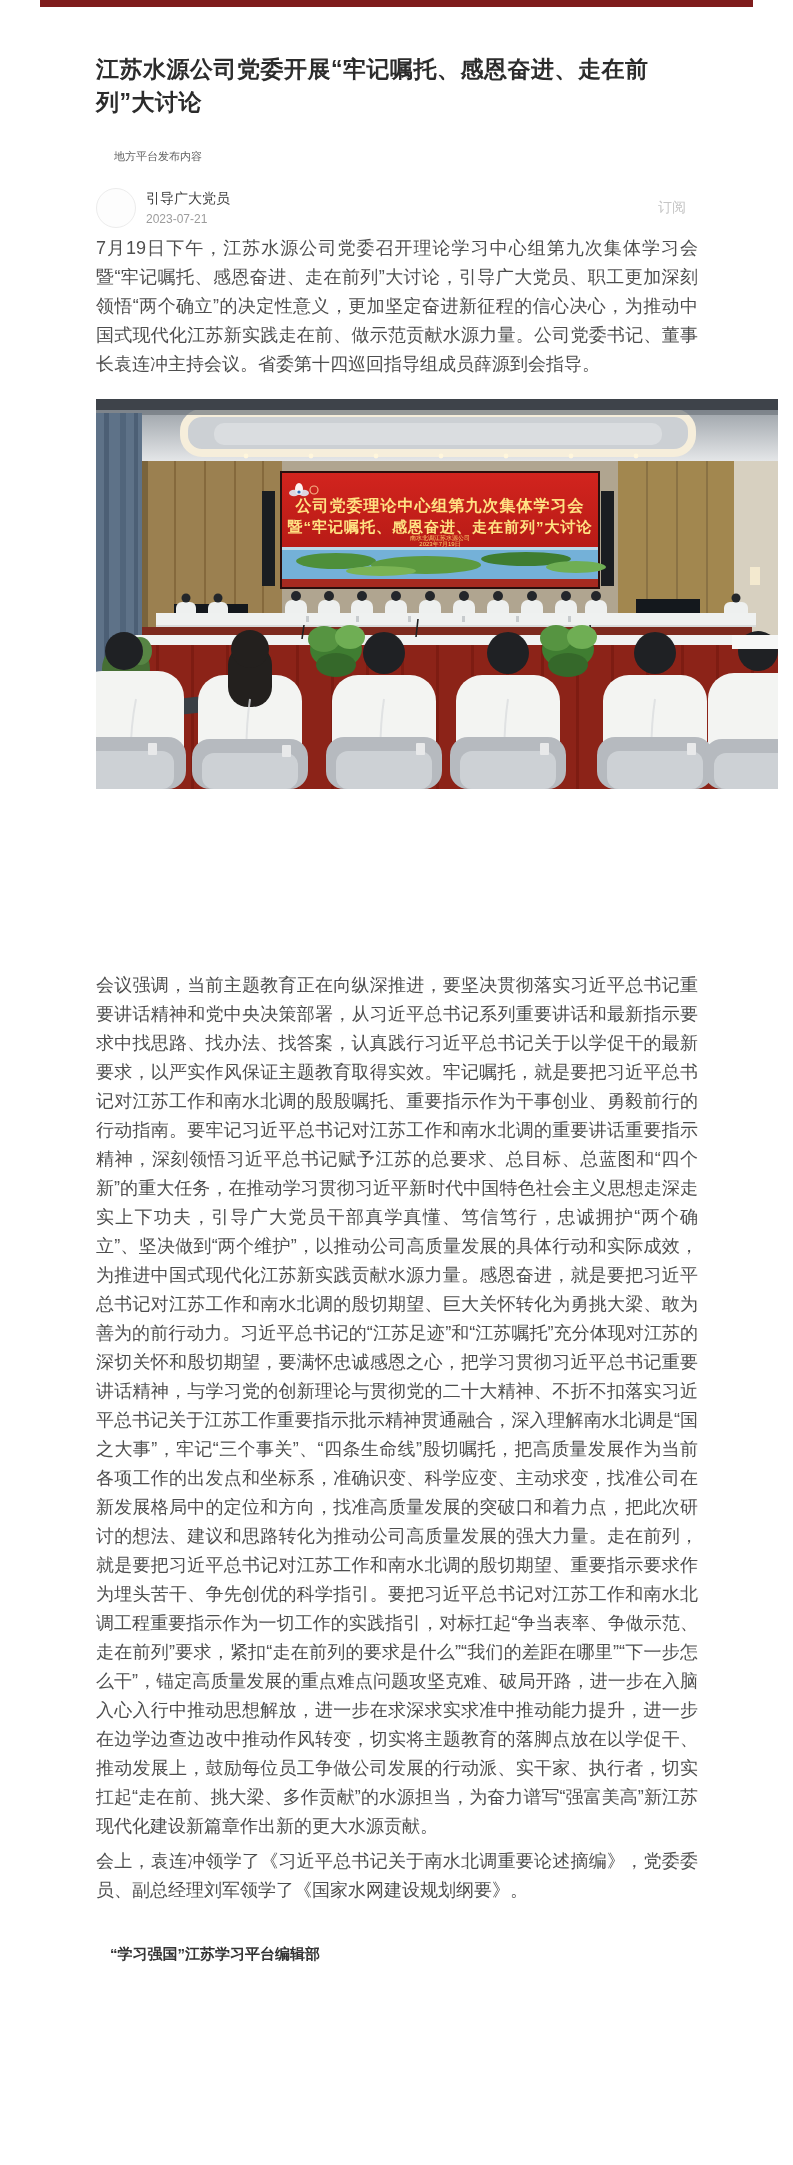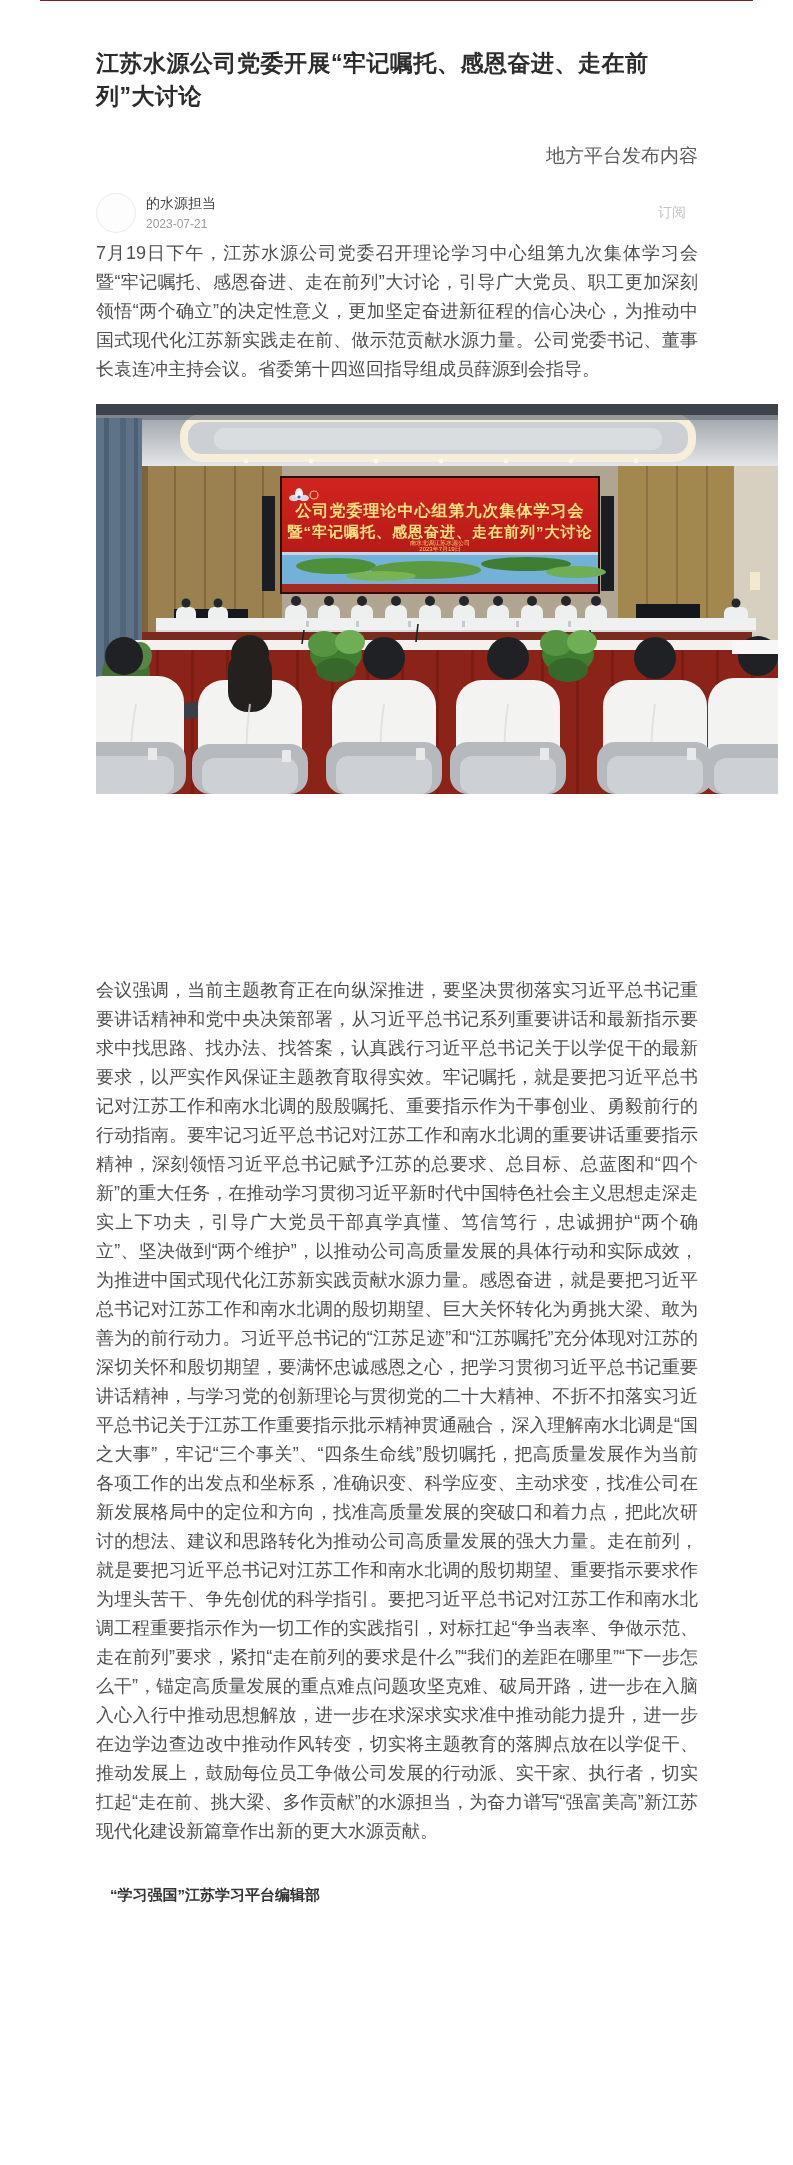--- a/index.html
+++ b/index.html
@@ -1,25 +1,25 @@
 <!DOCTYPE html>
 <html><head>
 <meta charset="utf-8">
 <style>
   html,body { margin:0; padding:0; background:#ffffff; }
   body { font-family:"Liberation Sans","DejaVu Sans",sans-serif; }
   .page {
     width:713px; min-height:2165px; margin:0 auto; box-sizing:border-box;
-    padding:46px 55px 30px 56px; background:#fff; border-top:1px solid #7f1d1d;
+    padding:46px 55px 30px 56px; background:#fff; border-top:7px solid #7f1d1d;
   }
   h1.title {
     margin:0; font-size:23px; line-height:33px; font-weight:700;
     color:#2c2c2c; letter-spacing:0.5px;
   }
-  .category { margin:30px 0 0 18px; font-size:19px; color:#5c5c5c;text-align:right; }
+  .category { margin:30px 0 0 18px; font-size:11px; color:#5c5c5c; }
   .source-row { margin-top:24px; display:flex; align-items:center; }
   .avatar {
     width:38px; height:38px; border-radius:50%;
     border:1px solid #ececec; background:#fdfdfd; flex:0 0 auto;
   }
   .source-meta { margin-left:10px; flex:1 1 auto; }
   .source-name { font-size:14px; color:#3f3f3f; }
   .source-date { font-size:12px; color:#9c9c9c; margin-top:4px; }
   .subscribe { font-size:14px; color:#c6c6c6; padding-right:12px; cursor:pointer; }
   p.body {
@@ -39,21 +39,21 @@
 
 <div class="page">
 
   <h1 class="title">江苏水源公司党委开展“牢记嘱托、感恩奋进、走在前列”大讨论</h1>
 
   <div class="category">地方平台发布内容</div>
 
   <div class="source-row">
     <div class="avatar"></div>
     <div class="source-meta">
-      <div class="source-name">的水源担当</div>
+      <div class="source-name">引导广大党员</div>
       <div class="source-date">2023-07-21</div>
     </div>
     <div class="subscribe">订阅</div>
   </div>
 
   <p class="body">7月19日下午，江苏水源公司党委召开理论学习中心组第九次集体学习会暨“牢记嘱托、感恩奋进、走在前列”大讨论，引导广大党员、职工更加深刻领悟“两个确立”的决定性意义，更加坚定奋进新征程的信心决心，为推动中国式现代化江苏新实践走在前、做示范贡献水源力量。公司党委书记、董事长袁连冲主持会议。省委第十四巡回指导组成员薛源到会指导。</p>
 
   <figure class="photo">
     <svg viewBox="0 0 682 390" width="682" height="390">
       <defs>
@@ -304,16 +304,17 @@
         </g>
       </g>
     </svg>
   </figure>
 
 
   <div class="spacer"></div>
 
   <p class="body">会议强调，当前主题教育正在向纵深推进，要坚决贯彻落实习近平总书记重要讲话精神和党中央决策部署，从习近平总书记系列重要讲话和最新指示要求中找思路、找办法、找答案，认真践行习近平总书记关于以学促干的最新要求，以严实作风保证主题教育取得实效。牢记嘱托，就是要把习近平总书记对江苏工作和南水北调的殷殷嘱托、重要指示作为干事创业、勇毅前行的行动指南。要牢记习近平总书记对江苏工作和南水北调的重要讲话重要指示精神，深刻领悟习近平总书记赋予江苏的总要求、总目标、总蓝图和“四个新”的重大任务，在推动学习贯彻习近平新时代中国特色社会主义思想走深走实上下功夫，引导广大党员干部真学真懂、笃信笃行，忠诚拥护“两个确立”、坚决做到“两个维护”，以推动公司高质量发展的具体行动和实际成效，为推进中国式现代化江苏新实践贡献水源力量。感恩奋进，就是要把习近平总书记对江苏工作和南水北调的殷切期望、巨大关怀转化为勇挑大梁、敢为善为的前行动力。习近平总书记的“江苏足迹”和“江苏嘱托”充分体现对江苏的深切关怀和殷切期望，要满怀忠诚感恩之心，把学习贯彻习近平总书记重要讲话精神，与学习党的创新理论与贯彻党的二十大精神、不折不扣落实习近平总书记关于江苏工作重要指示批示精神贯通融合，深入理解南水北调是“国之大事”，牢记“三个事关”、“四条生命线”殷切嘱托，把高质量发展作为当前各项工作的出发点和坐标系，准确识变、科学应变、主动求变，找准公司在新发展格局中的定位和方向，找准高质量发展的突破口和着力点，把此次研讨的想法、建议和思路转化为推动公司高质量发展的强大力量。走在前列，就是要把习近平总书记对江苏工作和南水北调的殷切期望、重要指示要求作为埋头苦干、争先创优的科学指引。要把习近平总书记对江苏工作和南水北调工程重要指示作为一切工作的实践指引，对标扛起“争当表率、争做示范、走在前列”要求，紧扣“走在前列的要求是什么”“我们的差距在哪里”“下一步怎么干”，锚定高质量发展的重点难点问题攻坚克难、破局开路，进一步在入脑入心入行中推动思想解放，进一步在求深求实求准中推动能力提升，进一步在边学边查边改中推动作风转变，切实将主题教育的落脚点放在以学促干、推动发展上，鼓励每位员工争做公司发展的行动派、实干家、执行者，切实扛起“走在前、挑大梁、多作贡献”的水源担当，为奋力谱写“强富美高”新江苏现代化建设新篇章作出新的更大水源贡献。</p>
 
+  <p class="body">会上，袁连冲领学了《习近平总书记关于南水北调重要论述摘编》，党委委员、副总经理刘军领学了《国家水网建设规划纲要》。</p>
 
   <div class="editor-note">“学习强国”江苏学习平台编辑部</div>
 
 </div>
 
 </body></html>

